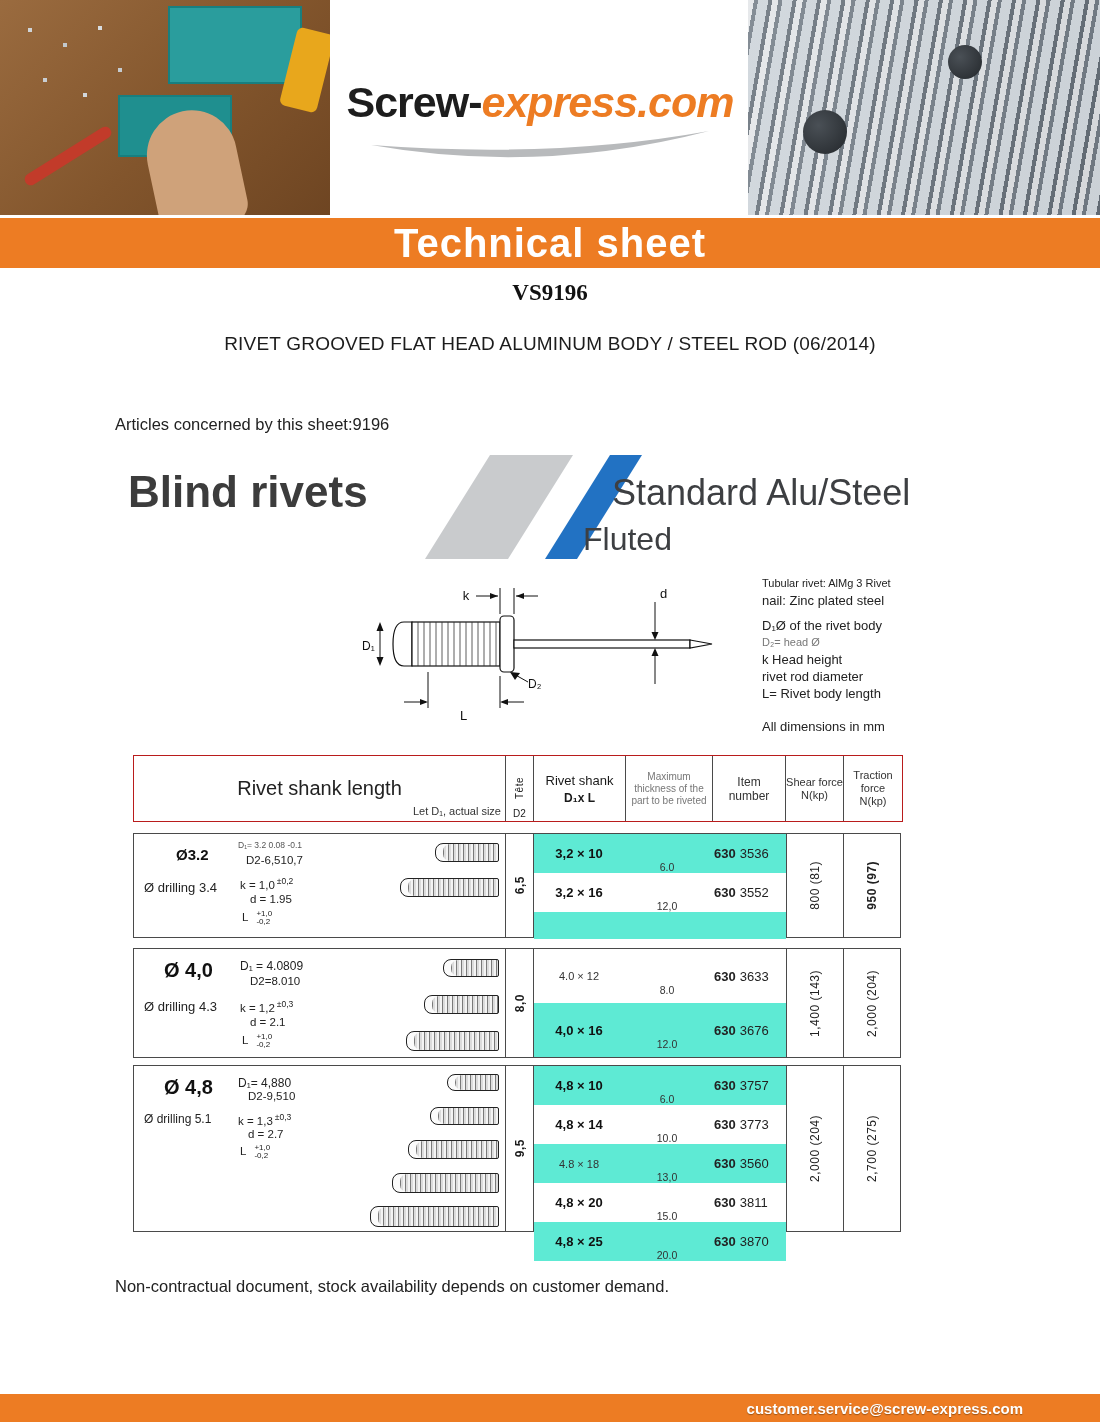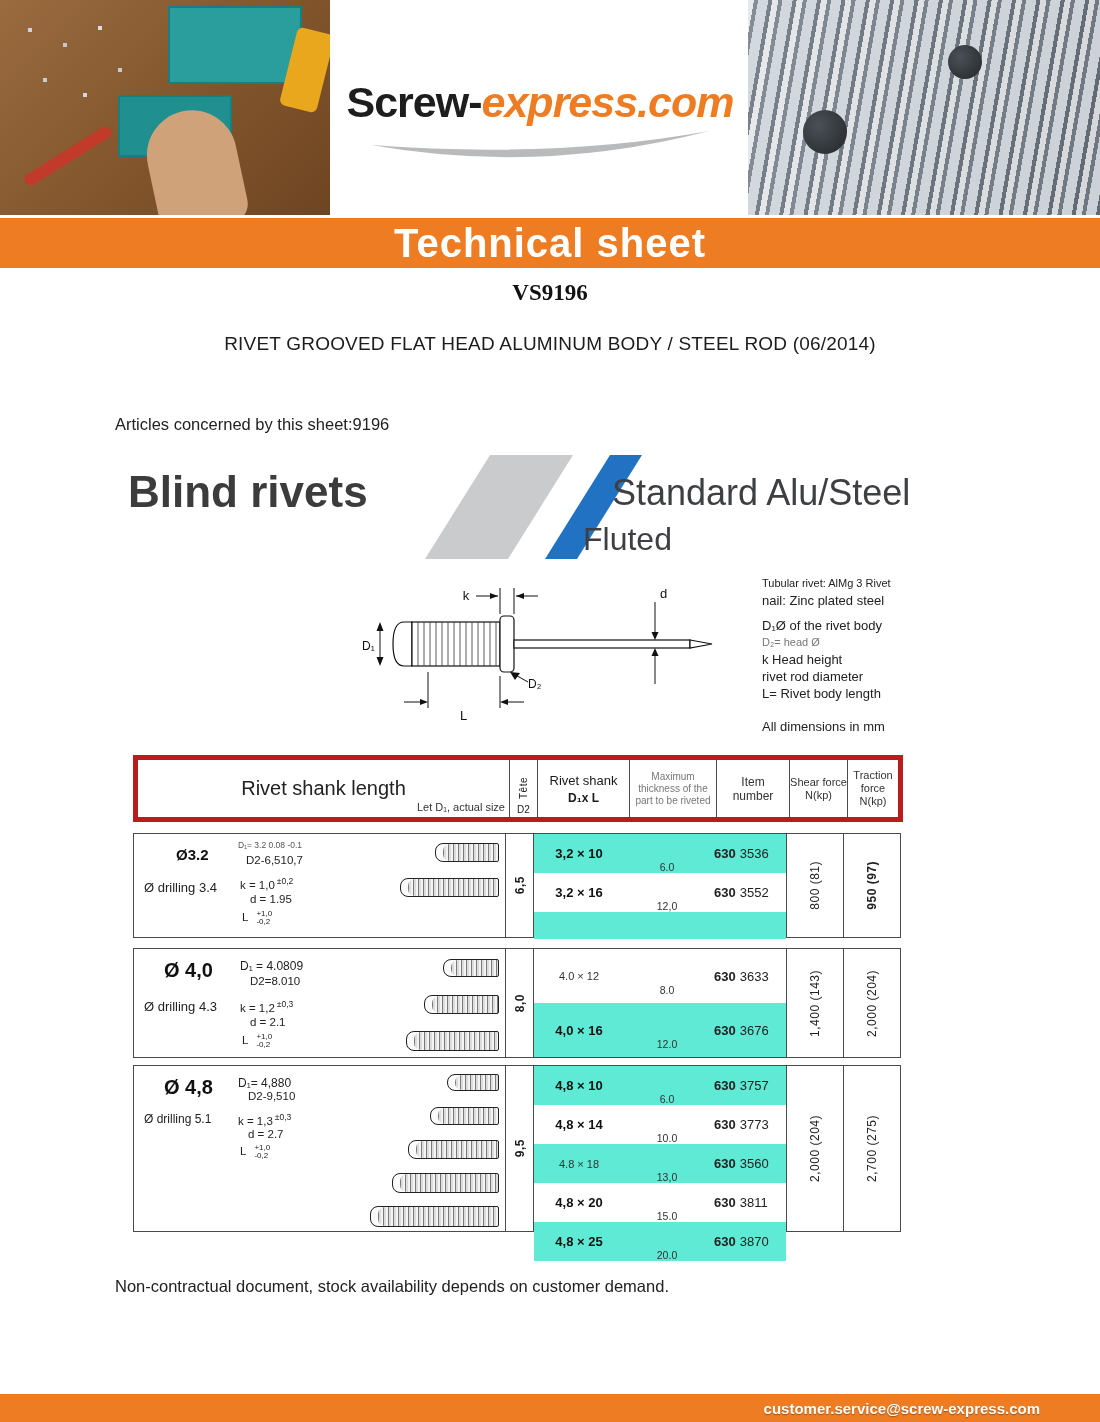--- a/index.html
+++ b/index.html
@@ -61,21 +61,21 @@
   .rivet-svg { position:absolute; left:360px; top:572px; }
   .notes { position:absolute; left:762px; top:576px; width:215px; font-size:13px; color:#222; line-height:15px; }
   .notes .small { font-size:11px; }
   .notes .gray { font-size:11px; color:#777; }
   .notes div { margin-bottom:2px; }
   .notes .gap { margin-top:10px; }
   .notes .alldims { margin-top:18px; }
 
   
   .thead { position:absolute; left:133px; top:755px; width:770px; height:67px; display:flex;
-    border:5px solid #b91c1c; box-sizing:border-box; }
+    border:1px solid #b91c1c; box-sizing:border-box; }
   .hc { border-right:1px solid #4a4a4a; box-sizing:border-box; position:relative;
     display:flex; flex-direction:column; align-items:center; justify-content:center; text-align:center; }
   .hc:last-child { border-right:none;align-items:center; }
   .h1 { width:372px; } .h2 { width:28px; } .h3 { width:92px; } .h4 { width:87px; }
   .h5 { width:73px; } .h6 { width:58px; } .h7 { flex:1; }
   .h1 .big { font-size:20px; color:#222; }
   .h1 .sub { position:absolute; right:4px; bottom:4px; font-size:11px; color:#333; }
   .h2 .vtext { font-size:10px; }
   .h2 .d2 { position:absolute; bottom:2px; left:0; width:100%; font-size:10px; text-align:center; }
   .h3 .l1 { font-size:13px; } .h3 .l2 { font-size:12px; font-weight:bold; margin-top:3px; }
@@ -133,21 +133,21 @@
   .ltol i { font-style:normal; }
 
   .rv { position:absolute; right:6px; border:1px solid #222; border-radius:8px 2px 2px 8px;
     background: repeating-linear-gradient(90deg, #f4f4f4 0 2px, #7a7a7a 2px 3px, #dcdcdc 3px 5px);
     box-shadow: inset 7px 0 0 #fbfbfb; }
 
   .note { position:absolute; left:115px; top:1277px; font-size:16.5px; color:#222; }
 
   .bottom-bar { position:absolute; left:0; top:1394px; width:1100px; height:28px; background:#ED7C23;
     display:flex; align-items:center; justify-content:flex-end; }
-  .bottom-bar span { margin-right:60px; color:#ffffff; font-weight:bold; font-size:15px;
+  .bottom-bar span { margin-right:77px; color:#ffffff; font-weight:bold; font-size:15px;
     text-shadow:0 1px 1px rgba(60,30,0,.45); }
 
   svg text { font-family:"Liberation Sans", sans-serif; fill:#111; }
 </style>
 </head>
 <body>
 
 <div class="page">
 
   <div class="photo photo-left">

